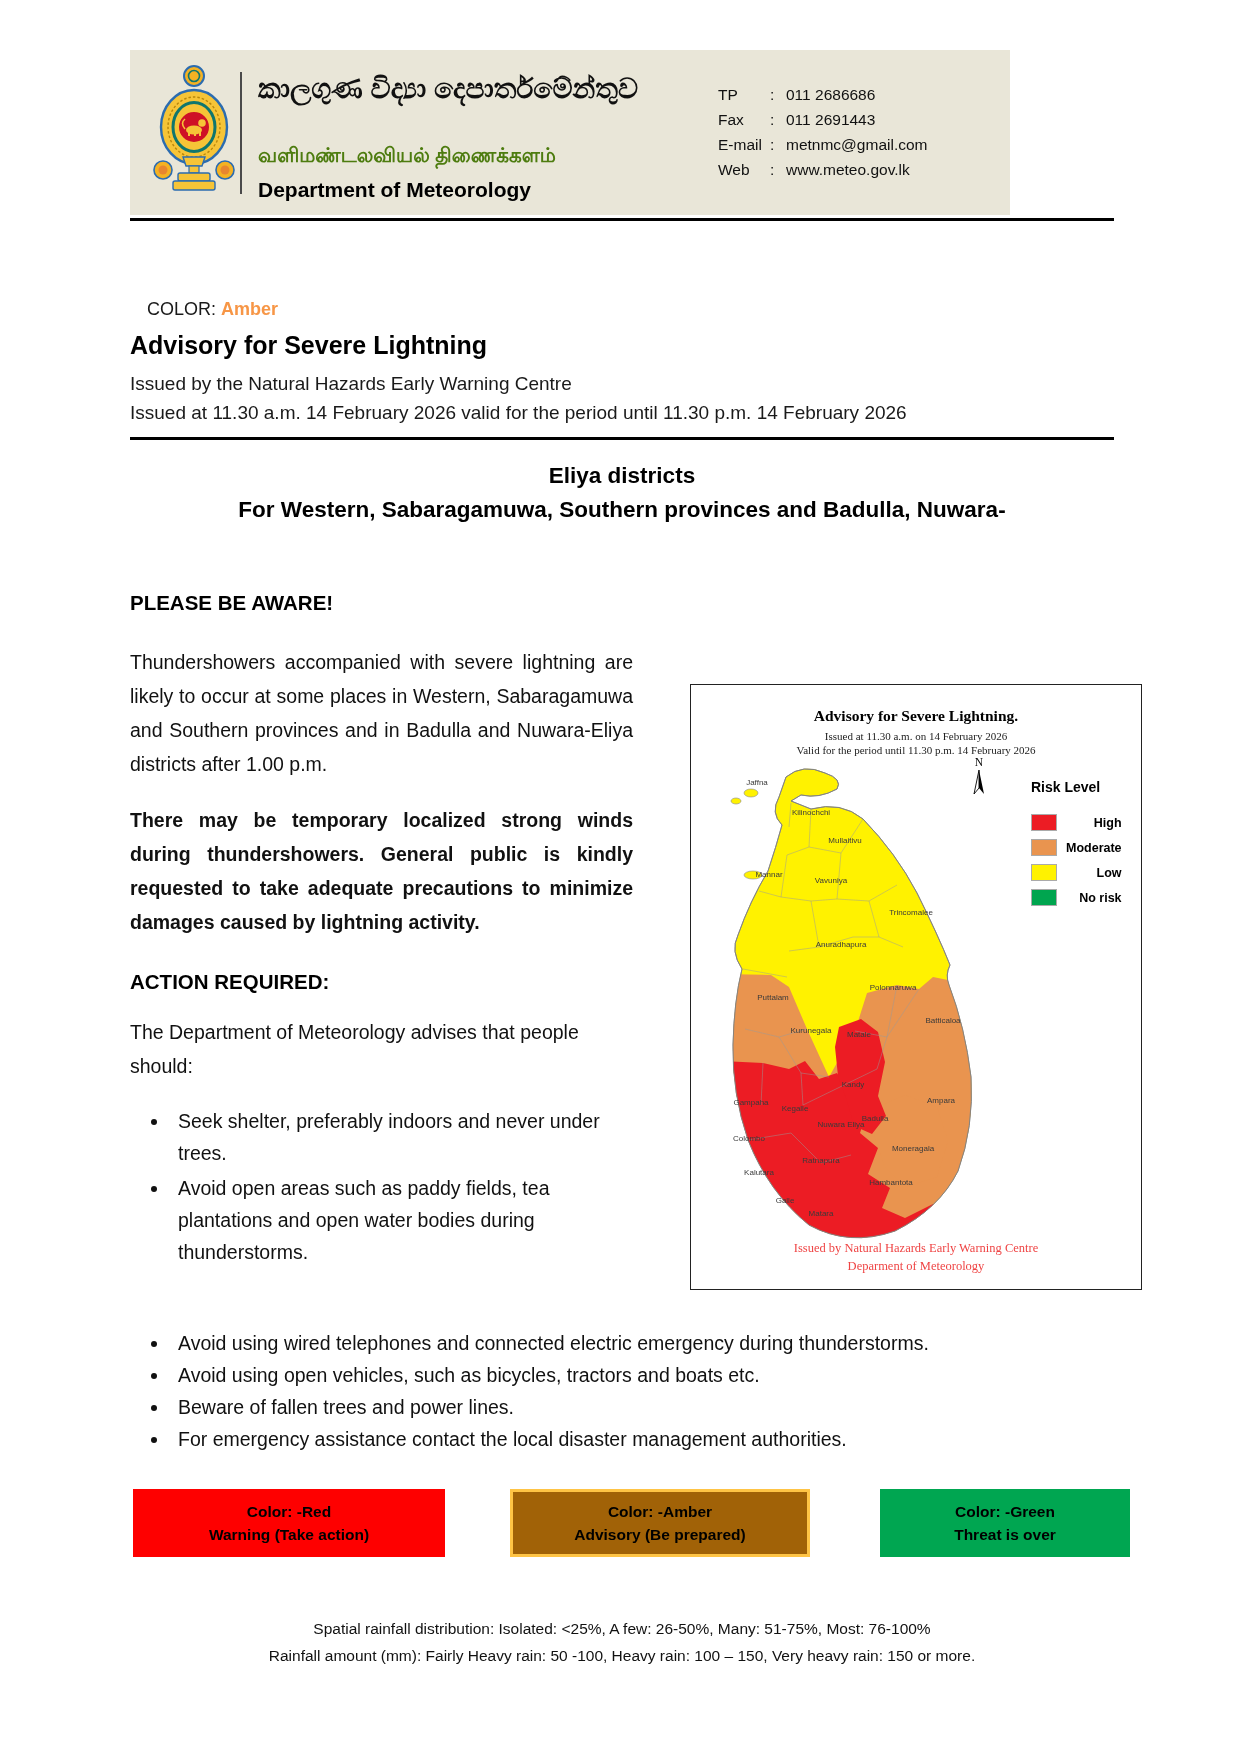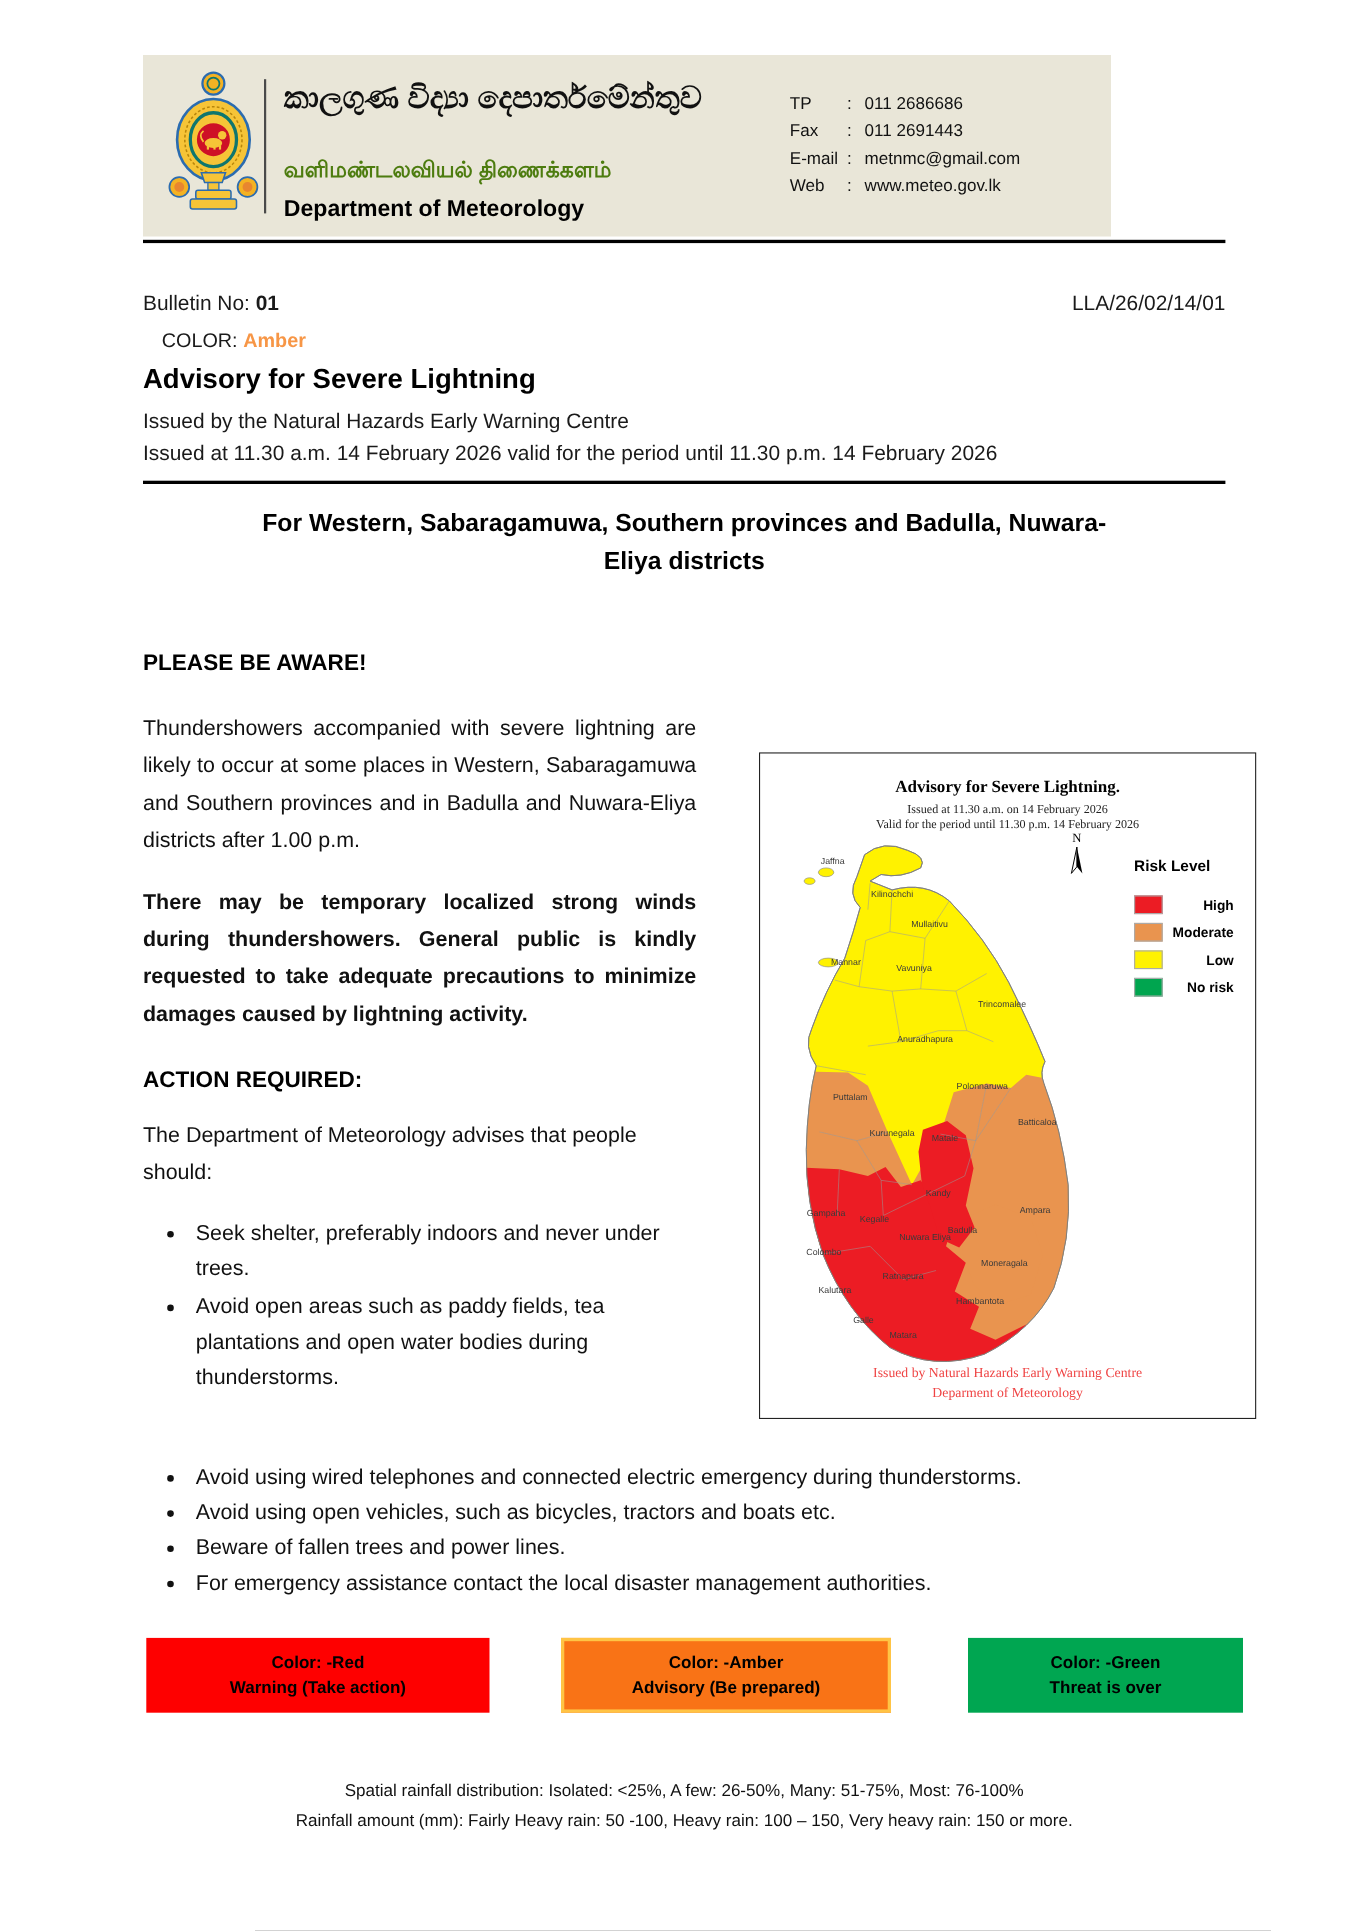--- a/index.html
+++ b/index.html
@@ -125,40 +125,34 @@
       <div class="crow">
         <span class="cl">Web</span>
         <span class="cs">:</span>
         <span class="cv">www.meteo.gov.lk</span>
       </div>
     </div>
   </div>
 
   <div class="hr1"></div>
 
-  <div class="meta-row">
-    <span>
-      <span>Bulletin No:</span>&nbsp;<span class="b">01</span>
-    </span>
-    <span>LLA/26/02/14/01</span>
-  </div>
 
   <div class="color-row">
     <span>COLOR:</span>&nbsp;<span class="amber-text">Amber</span>
   </div>
 
   <div class="adv-title">Advisory for Severe Lightning</div>
   <div class="issued-by">Issued by the Natural Hazards Early Warning Centre</div>
   <div class="validity">Issued at 11.30 a.m. 14 February 2026 valid for the period until 11.30 p.m. 14 February 2026</div>
 
   <div class="hr2"></div>
 
   <div class="region-heading">
+    <div>Eliya districts</div>
     <div>For Western, Sabaragamuwa, Southern provinces and Badulla, Nuwara-</div>
-    <div>Eliya districts</div>
   </div>
 
   <div class="aware">PLEASE BE AWARE!</div>
 
   <div class="leftcol">
     <p>Thundershowers accompanied with severe lightning are likely to occur at some places in Western, Sabaragamuwa and Southern provinces and in Badulla and Nuwara-Eliya districts after 1.00 p.m.</p>
     <p class="p-bold">There may be temporary localized strong winds during thundershowers. General public is kindly requested to take adequate precautions to minimize damages caused by lightning activity.</p>
     <div class="action-heading">ACTION REQUIRED:</div>
     <p class="action-intro">The Department of Meteorology advises that people should:</p>
     <ul class="colbullets">
@@ -261,21 +255,21 @@
     <li>Avoid using wired telephones and connected electric emergency during thunderstorms.</li>
     <li>Avoid using open vehicles, such as bicycles, tractors and boats etc.</li>
     <li>Beware of fallen trees and power lines.</li>
     <li>For emergency assistance contact the local disaster management authorities.</li>
   </ul>
 
   <div class="status-box box-red" style="background: rgb(254, 0, 0);">
     <div>Color: -Red</div>
     <div>Warning (Take action)</div>
   </div>
-  <div class="status-box box-amber" style="background: #f97316; border-color: rgb(255, 196, 69);">
+  <div class="status-box box-amber" style="background: #a16207; border-color: rgb(255, 196, 69);">
     <div>Color: -Amber</div>
     <div>Advisory (Be prepared)</div>
   </div>
   <div class="status-box box-green" style="background: rgb(0, 166, 81);">
     <div>Color: -Green</div>
     <div>Threat is over</div>
   </div>
 
   <div class="footer">
     <div>Spatial rainfall distribution: Isolated: &lt;25%, A few: 26-50%, Many: 51-75%, Most: 76-100%</div>

